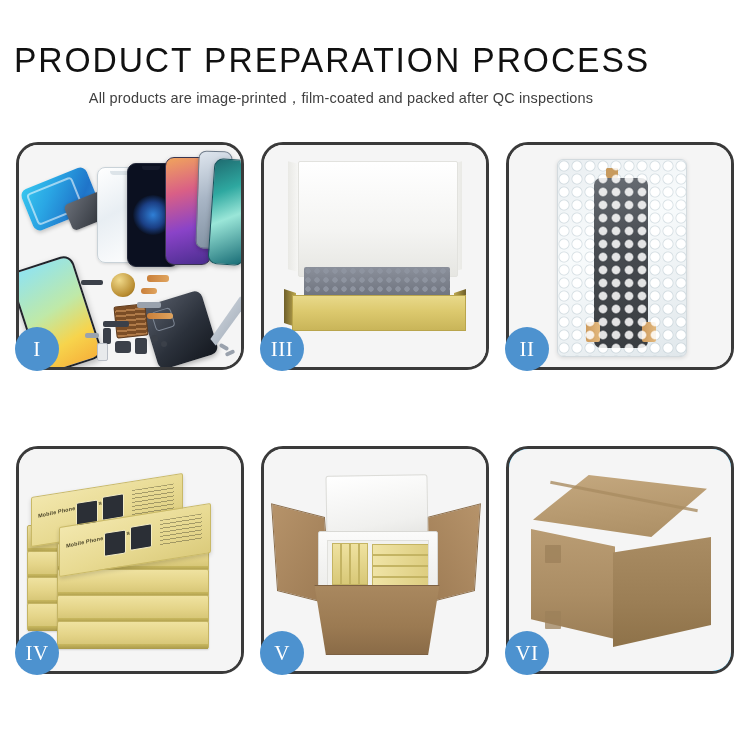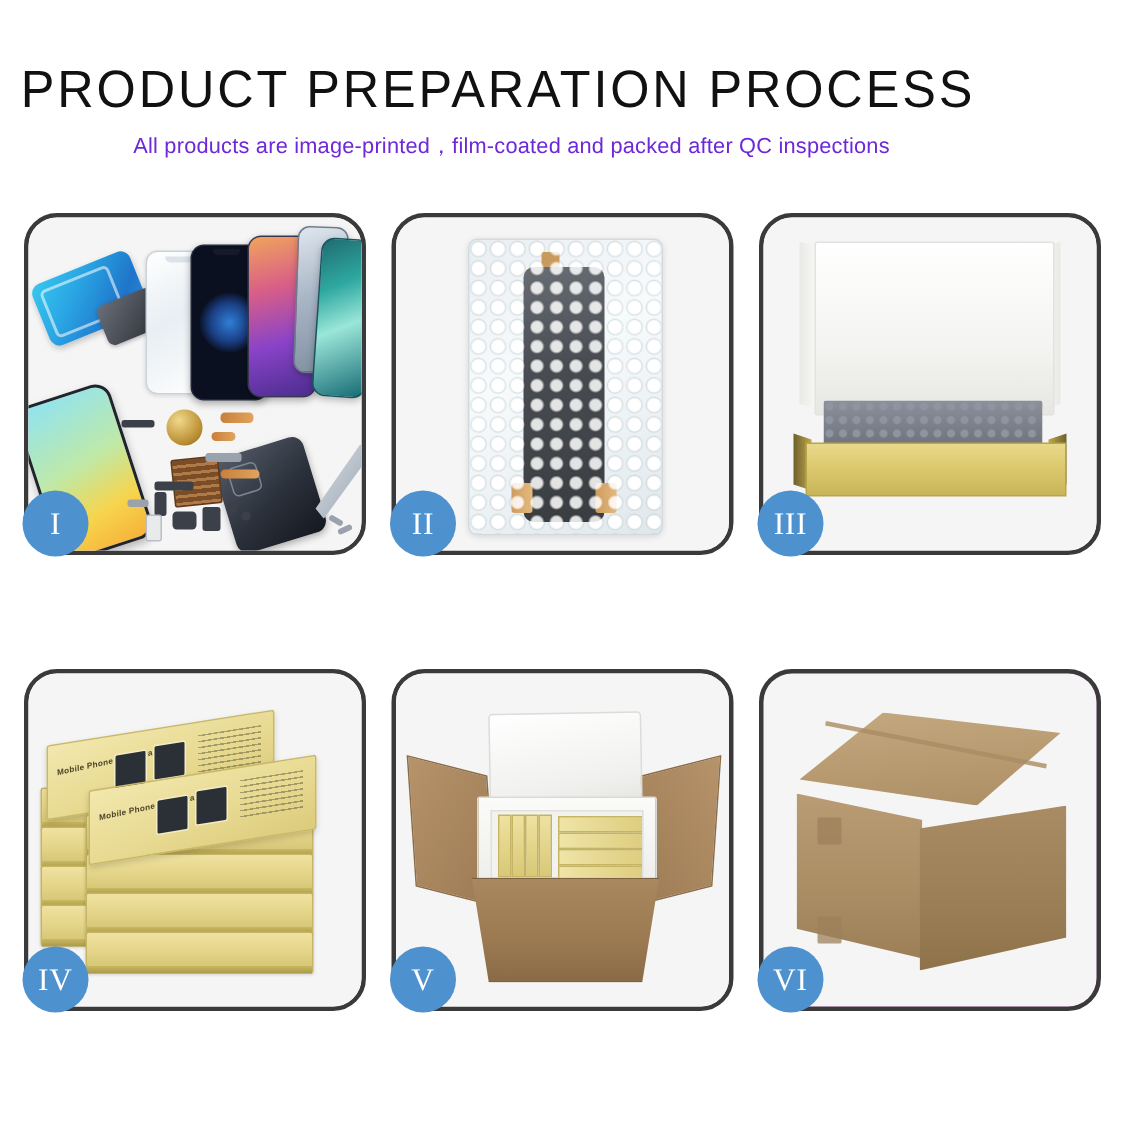--- a/index.html
+++ b/index.html
@@ -30,21 +30,21 @@
     letter-spacing: 2.0px;
     color: #111111;
     line-height: 40px;
     transform: scaleX(0.96);
     white-space: nowrap;
   }
   .subtitle {
     font-family: "Liberation Sans", sans-serif;
     font-size: 14.5px;
     font-weight: 400;
-    color: #6d28d9;
+    color: #404040;
     line-height: 22px;
     margin-top: 7px;
     letter-spacing: 0.15px;
     white-space: nowrap;
     margin-left: 18px;
   }
 
   
   .grid {
     position: absolute;
@@ -347,21 +347,21 @@
   .ybar{
     position:absolute; top:2px; width:7px; height:40px;
     background:linear-gradient(180deg,#efe2a0,#d8c877);
     border:1px solid #c4b463;
   }
   .ybar.flat{
     width:56px; height:9px; background:linear-gradient(90deg,#f0e4a6,#ddcd7f);
   }
 
   
-  .p6 { background:#701a75; }
+  .p6 { background:#0ea5e9; }
   .c6-top{
     position:absolute; left:24px; top:26px; width:174px; height:62px;
     background:linear-gradient(175deg,#c4a87f 0%,#b79a70 55%,#ab8e64 100%);
     clip-path: polygon(32% 0, 100% 22%, 68% 100%, 0 72%);
     border-radius:2px;
   }
   .c6-seam{
     position:absolute; left:40px; top:46px; width:150px; height:3px;
     background:#a98c61; transform: rotate(11deg); opacity:0.8;
   }
@@ -418,46 +418,46 @@
         <div class="part lt" style="left:66px;top:188px;width:14px;height:5px;"></div>
         <div class="part" style="left:132px;top:190px;width:7px;height:7px;border-radius:50%;"></div>
         <div class="part" style="left:142px;top:196px;width:6px;height:6px;border-radius:50%;"></div>
         <div class="part lt" style="left:200px;top:200px;width:10px;height:4px;transform:rotate(30deg);"></div>
         <div class="part lt" style="left:206px;top:206px;width:10px;height:4px;transform:rotate(-25deg);"></div>
       </div>
     </div>
     <div class="badge">I</div>
   </div>
 
-  <div class="panel p2">
-    <div class="panel-inner">
-      <div class="photo">
-        <div class="bubble-bag">
-          <div class="bubble-item"></div>
-          <div class="bubble-tab"></div>
-          <div class="bubble-overlay"></div>
-        </div>
-      </div>
-    </div>
-    <div class="badge">II</div>
-  </div>
-
   <div class="panel p3">
     <div class="panel-inner">
       <div class="photo">
         <div class="box3-lid-l"></div>
         <div class="box3-lid-r"></div>
         <div class="box3-lid"></div>
         <div class="box3-foam"></div>
         <div class="box3-base-left"></div>
         <div class="box3-base-right"></div>
         <div class="box3-base"></div>
       </div>
     </div>
     <div class="badge">III</div>
+  </div>
+
+  <div class="panel p2">
+    <div class="panel-inner">
+      <div class="photo">
+        <div class="bubble-bag">
+          <div class="bubble-item"></div>
+          <div class="bubble-tab"></div>
+          <div class="bubble-overlay"></div>
+        </div>
+      </div>
+    </div>
+    <div class="badge">II</div>
   </div>
 
   <div class="panel p4">
     <div class="panel-inner">
       <div class="photo">
         <div class="stack">
 
           <div class="sbox" style="left:0px; top:54px;">
               <div class="edge"></div>
             </div>

